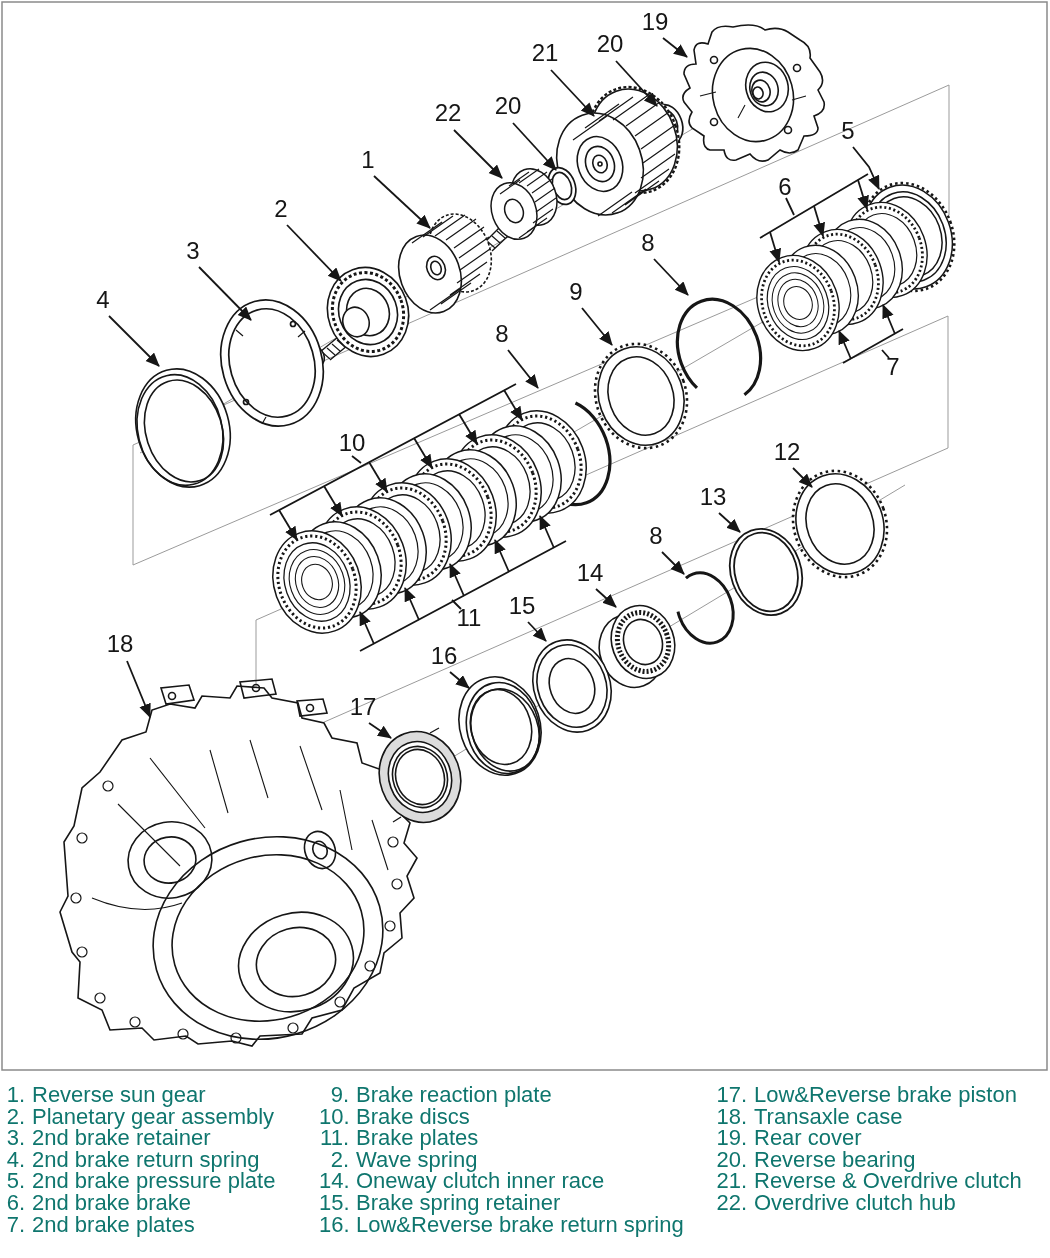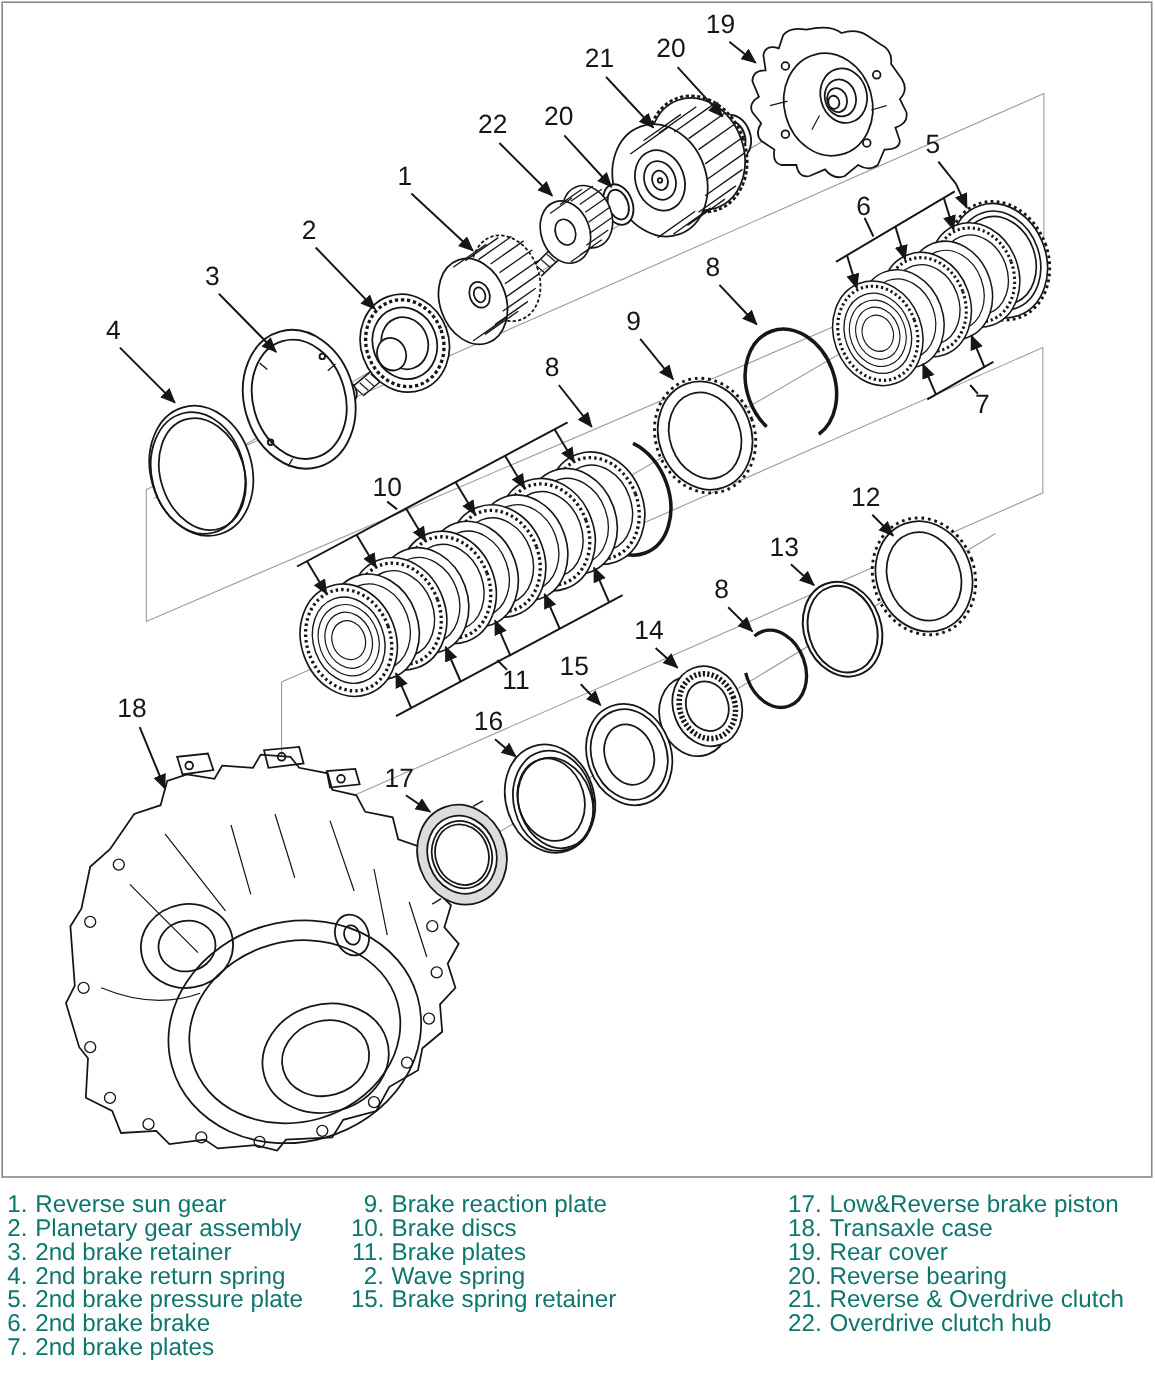--- a/index.html
+++ b/index.html
@@ -347,21 +347,23 @@
       <div class="lrow"><span class="num">4.</span><span>2nd brake return spring</span></div>
       <div class="lrow"><span class="num">5.</span><span>2nd brake pressure plate</span></div>
       <div class="lrow"><span class="num">6.</span><span>2nd brake brake</span></div>
       <div class="lrow"><span class="num">7.</span><span>2nd brake plates</span></div>
     </div>
     <div class="col2">
       <div class="lrow"><span class="num">9.</span><span>Brake reaction plate</span></div>
       <div class="lrow"><span class="num">10.</span><span>Brake discs</span></div>
       <div class="lrow"><span class="num">11.</span><span>Brake plates</span></div>
       <div class="lrow"><span class="num">2.</span><span>Wave spring</span></div>
+      <div class="lrow"><span class="num">14.</span><span>Oneway clutch inner race</span></div>
       <div class="lrow"><span class="num">15.</span><span>Brake spring retainer</span></div>
+      <div class="lrow"><span class="num">16.</span><span>Low&amp;Reverse brake return spring</span></div>
     </div>
     <div class="col3">
       <div class="lrow"><span class="num">17.</span><span>Low&amp;Reverse brake piston</span></div>
       <div class="lrow"><span class="num">18.</span><span>Transaxle case</span></div>
       <div class="lrow"><span class="num">19.</span><span>Rear cover</span></div>
       <div class="lrow"><span class="num">20.</span><span>Reverse bearing</span></div>
       <div class="lrow"><span class="num">21.</span><span>Reverse &amp; Overdrive clutch</span></div>
       <div class="lrow"><span class="num">22.</span><span>Overdrive clutch hub</span></div>
     </div>
   </div>

